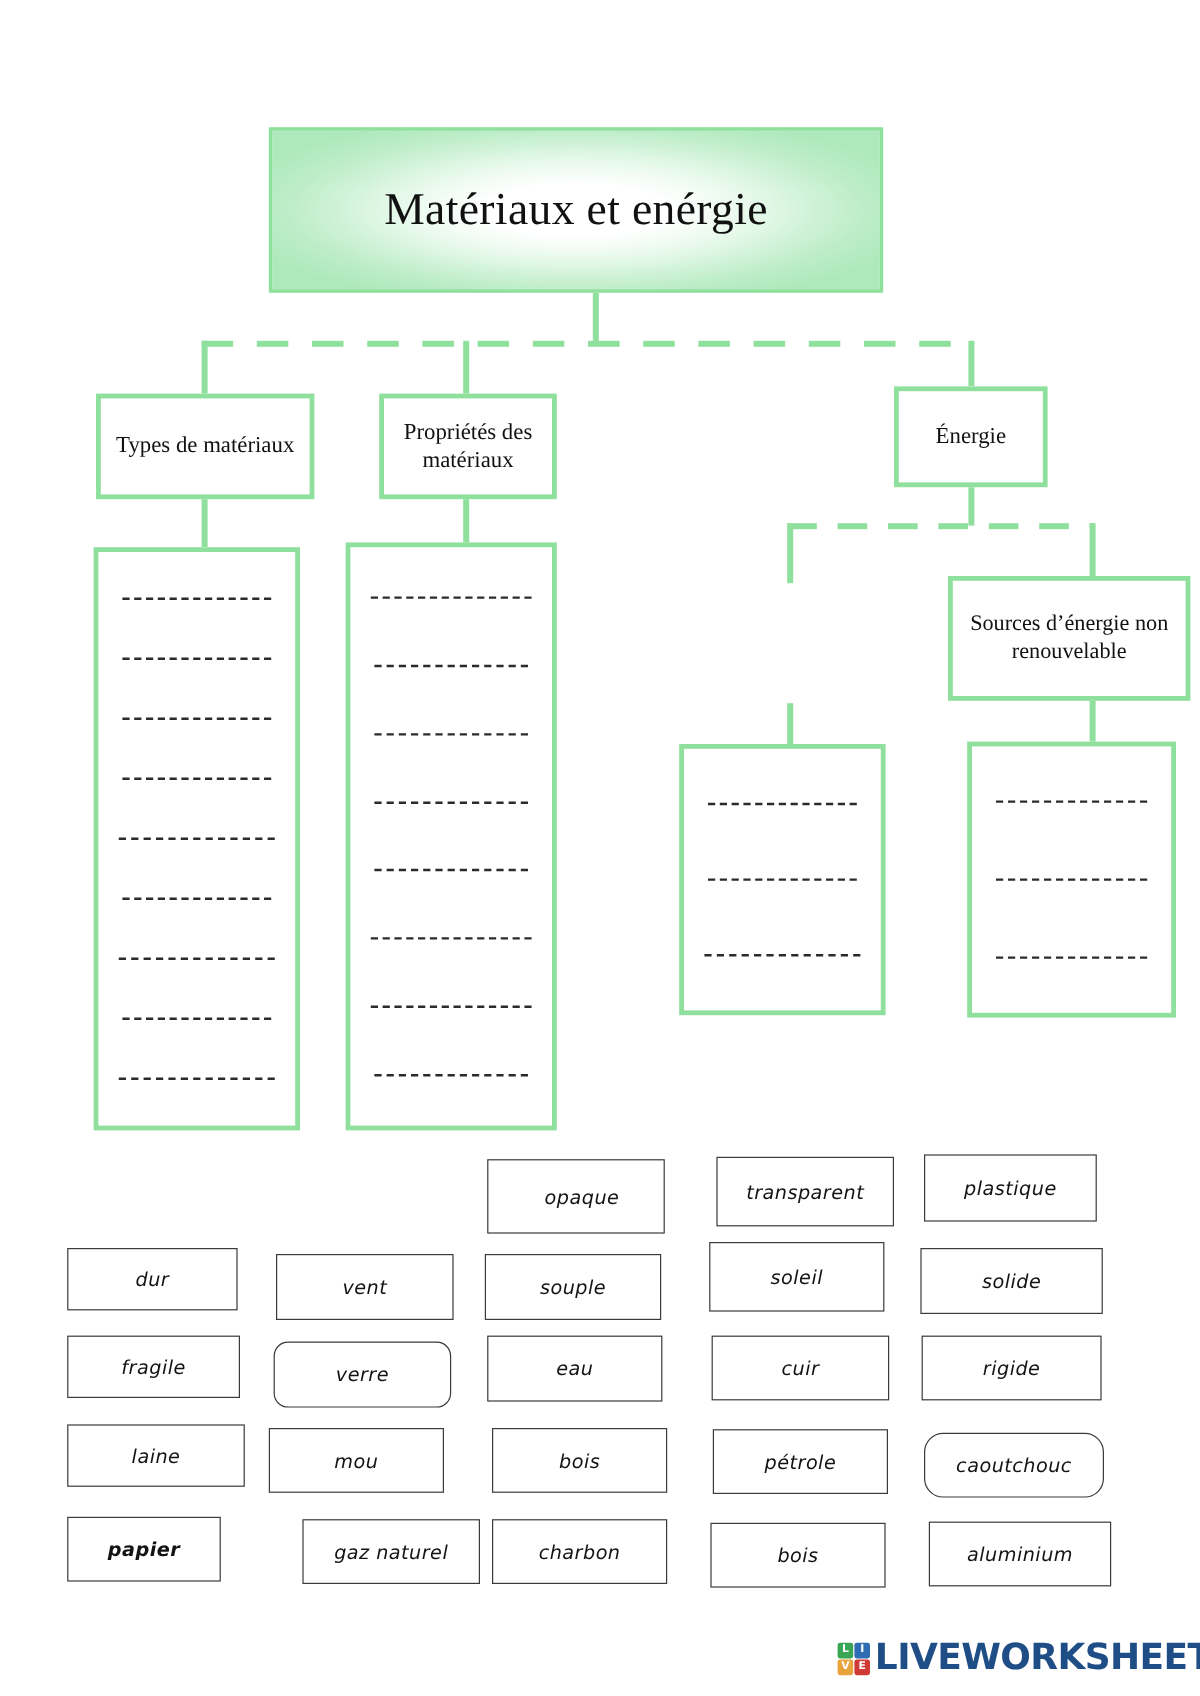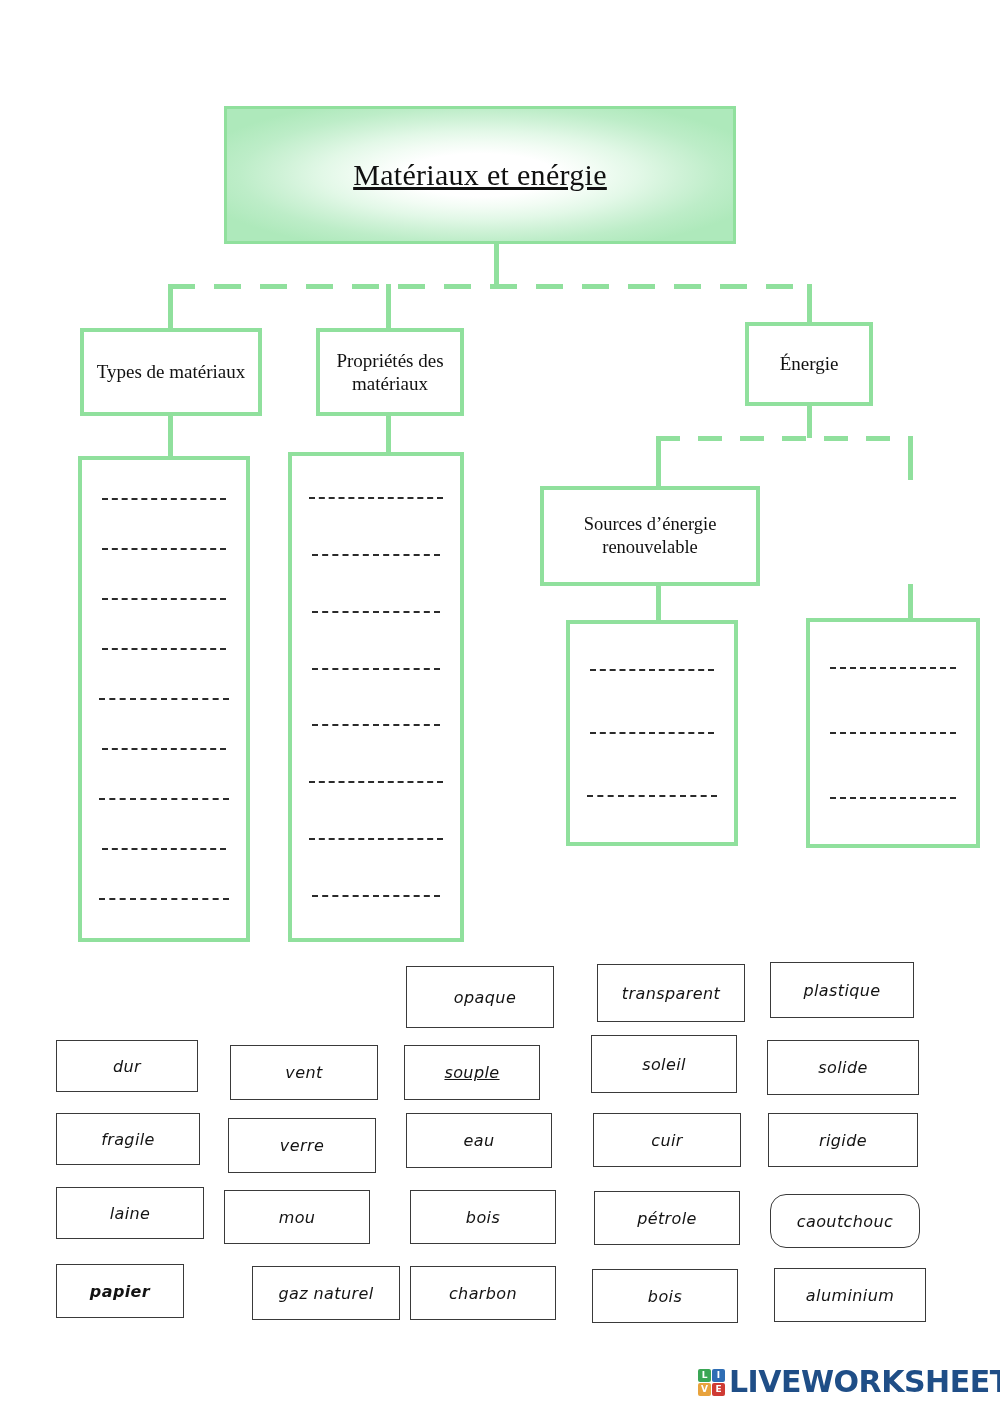--- a/index.html
+++ b/index.html
@@ -34,25 +34,24 @@
         #ffffff 26%,
         #f2fcf4 40%,
         #e2f8e7 54%,
         #cff2d7 68%,
         #bdedc8 82%,
         #aee9bb 100%);
     display: flex; align-items: center; justify-content: center;
   }
   .title-text {
     font-family: "Liberation Serif", serif;
-    font-size: 30px;
+    font-size: 38px;
     color: #111111;
     letter-spacing: .3px;
     white-space: nowrap;
-    text-decoration: underline;
   }
 
   
   .v-line {
     background: #90e09d;
     width: 5px;
   }
   .h-dash {
     height: 5px;
     background-image: linear-gradient(to right, #90e09d 0 58%, rgba(0,0,0,0) 58% 100%);
@@ -168,24 +167,24 @@
   </div>
 
   <div class="abs v-line" style="left:168px; top:416px; height:40px;"></div>
   <div class="abs v-line" style="left:386px; top:416px; height:40px;"></div>
 
   <div class="abs v-line" style="left:807px; top:406px; height:32px;"></div>
   <div class="abs h-dash small" style="left:656px; top:436px; width:256px;"></div>
   <div class="abs v-line" style="left:656px; top:436px; height:50px;"></div>
   <div class="abs v-line" style="left:908px; top:436px; height:44px;"></div>
 
-  <div class="abs node small" style="left:540px; top:486px; width:220px; height:100px;">
-    <span>Sources d’énergie renouvelable</span>
-  </div>
-
+
+  <div class="abs node small" style="left:790px; top:480px; width:202px; height:104px;">
+    <span>Sources d’énergie non renouvelable</span>
+  </div>
 
   <div class="abs v-line" style="left:656px; top:586px; height:36px;"></div>
   <div class="abs v-line" style="left:908px; top:584px; height:36px;"></div>
 
   <div class="abs answers" id="answers-types" style="left:78px; top:456px; width:172px; height:486px;">
       <div class="blank-line"></div>
       <div class="blank-line"></div>
       <div class="blank-line"></div>
       <div class="blank-line"></div>
       <div class="blank-line wide"></div>
@@ -227,33 +226,33 @@
       </div>
       <div class="abs chip" style="left: 770px; top: 962px; width: 144px; height: 56px;">
         <span>plastique</span>
       </div>
       <div class="abs chip" style="left: 56px; top: 1040px; width: 142px; height: 52px;">
         <span>dur</span>
       </div>
       <div class="abs chip" style="left: 230px; top: 1045px; width: 148px; height: 55px;">
         <span>vent</span>
       </div>
-      <div class="abs chip" style="left: 404px; top: 1045px; width: 136px; height: 55px; text-decoration: underline;">
+      <div class="abs chip" style="left: 404px; top: 1045px; width: 147px; height: 55px;">
         <span>souple</span>
       </div>
       <div class="abs chip" style="left: 591px; top: 1035px; width: 146px; height: 58px;">
         <span>soleil</span>
       </div>
       <div class="abs chip" style="left: 767px; top: 1040px; width: 152px; height: 55px;">
         <span>solide</span>
       </div>
       <div class="abs chip" style="left: 56px; top: 1113px; width: 144px; height: 52px;">
         <span>fragile</span>
       </div>
-      <div class="abs chip" style="left: 228px; top: 1118px; width: 148px; height: 55px;">
+      <div class="abs chip" style="left: 228px; top: 1118px; width: 148px; height: 55px; border-radius: 12px;">
         <span>verre</span>
       </div>
       <div class="abs chip" style="left: 406px; top: 1113px; width: 146px; height: 55px;">
         <span>eau</span>
       </div>
       <div class="abs chip" style="left: 593px; top: 1113px; width: 148px; height: 54px;">
         <span>cuir</span>
       </div>
       <div class="abs chip" style="left: 768px; top: 1113px; width: 150px; height: 54px;">
         <span>rigide</span>

